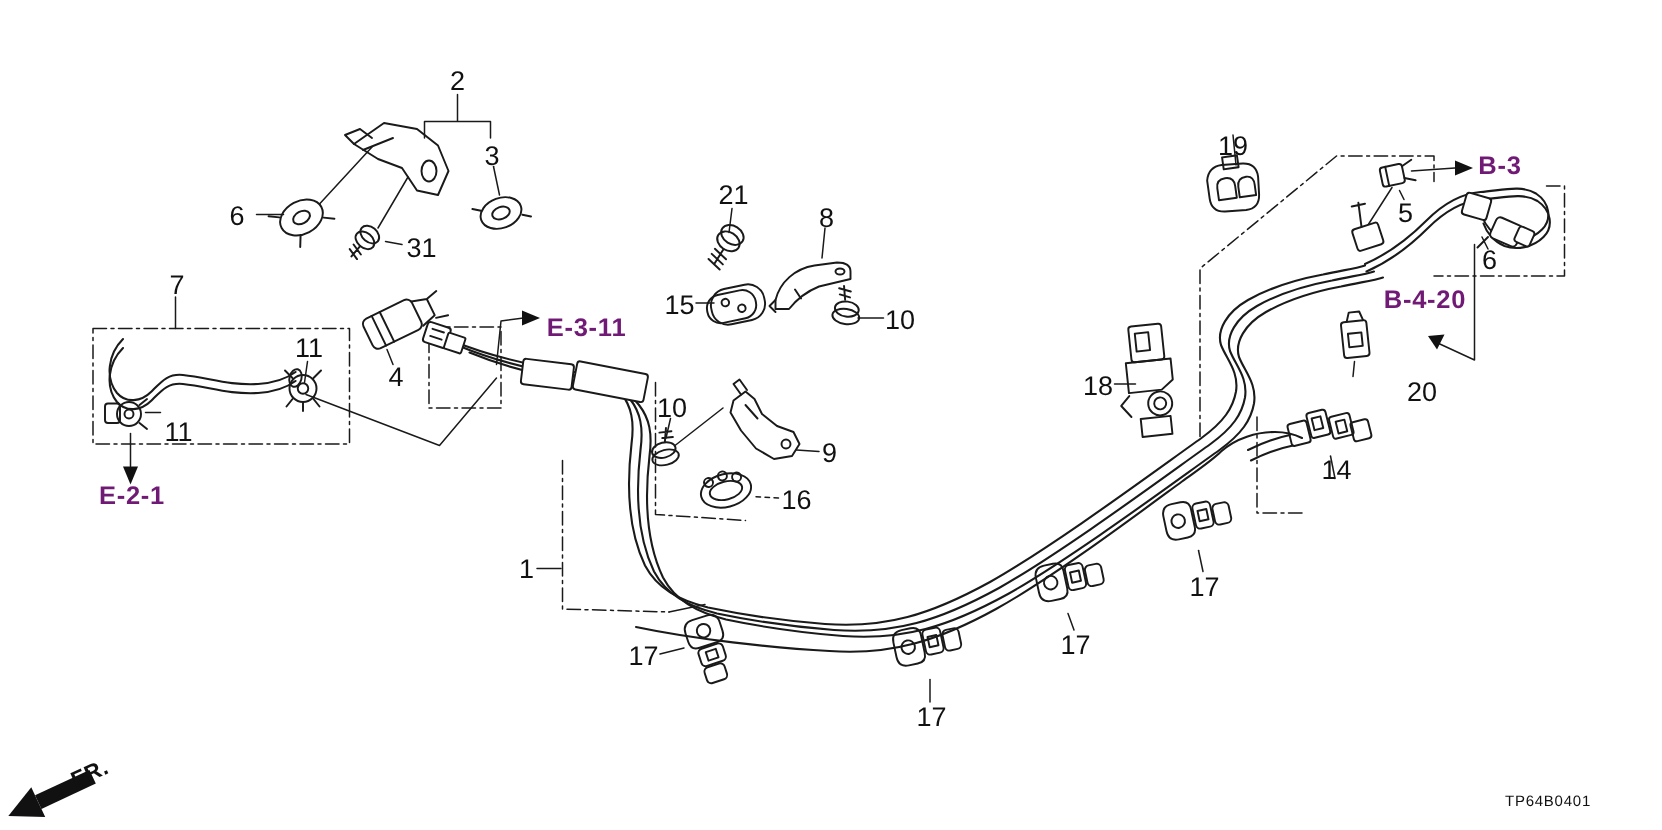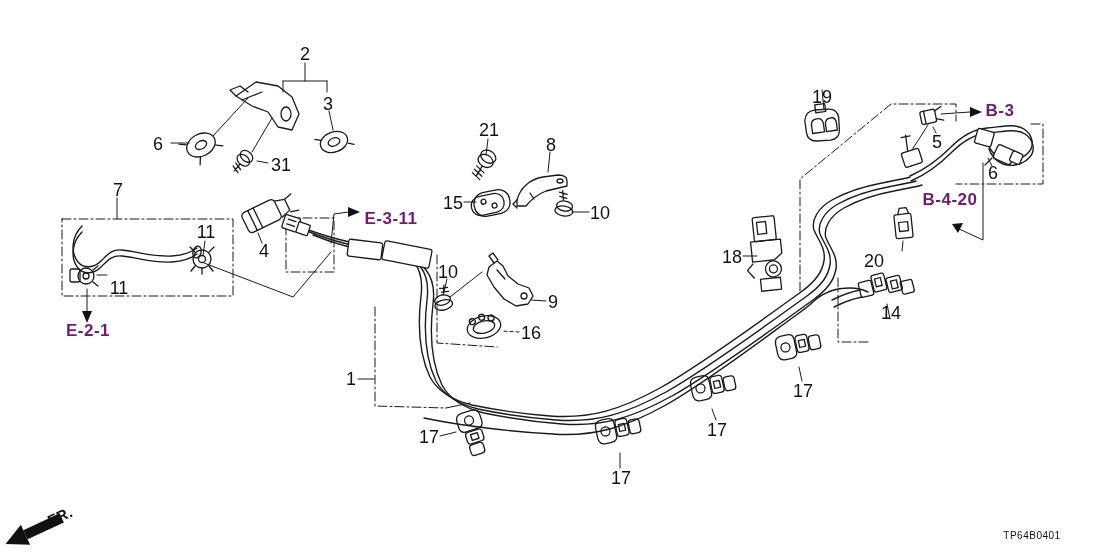--- a/index.html
+++ b/index.html
@@ -292,21 +292,21 @@
 <div class="callout" style="left:158px;top:144px">6</div>
 <div class="callout" style="left:891px;top:313px">14</div>
 <div class="callout" style="left:453px;top:203px">15</div>
 <div class="callout" style="left:531px;top:333px">16</div>
 <div class="callout" style="left:429px;top:437px">17</div>
 <div class="callout" style="left:621px;top:478px">17</div>
 <div class="callout" style="left:717px;top:430px">17</div>
 <div class="callout" style="left:803px;top:391px">17</div>
 <div class="callout" style="left:732px;top:257px">18</div>
 <div class="callout" style="left:822px;top:97px">19</div>
-<div class="callout" style="left:874px;top:261px">20</div>
+<div class="callout" style="left:948px;top:261px">20</div>
 <div class="callout" style="left:489px;top:130px">21</div>
 <div class="callout" style="left:281px;top:165px">31</div>
 
 <div class="ref" style="left:88px;top:331px">E-2-1</div>
 <div class="ref" style="left:391px;top:219px">E-3-11</div>
 <div class="ref" style="left:1000px;top:111px">B-3</div>
 <div class="ref" style="left:950px;top:200px">B-4-20</div>
 
 <div class="fr" style="left:60px;top:516px">FR.</div>
 <div class="code" style="left:1032px;top:535px">TP64B0401</div>

